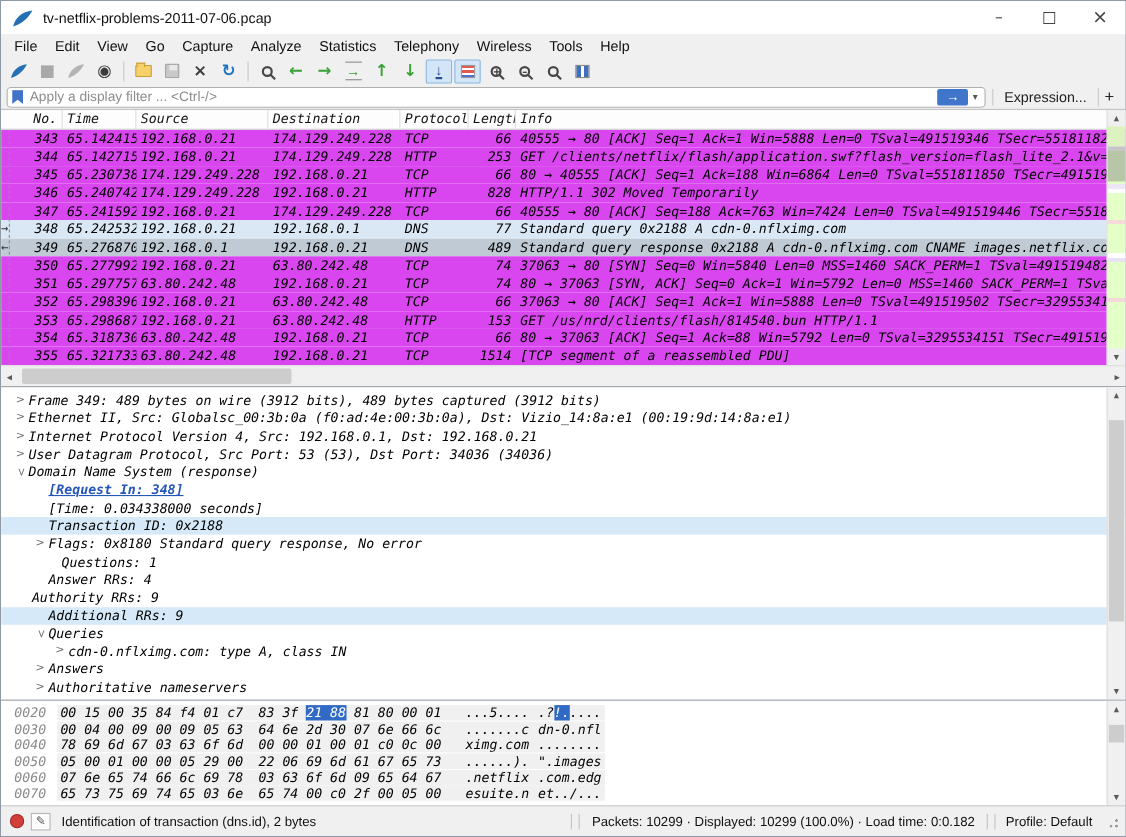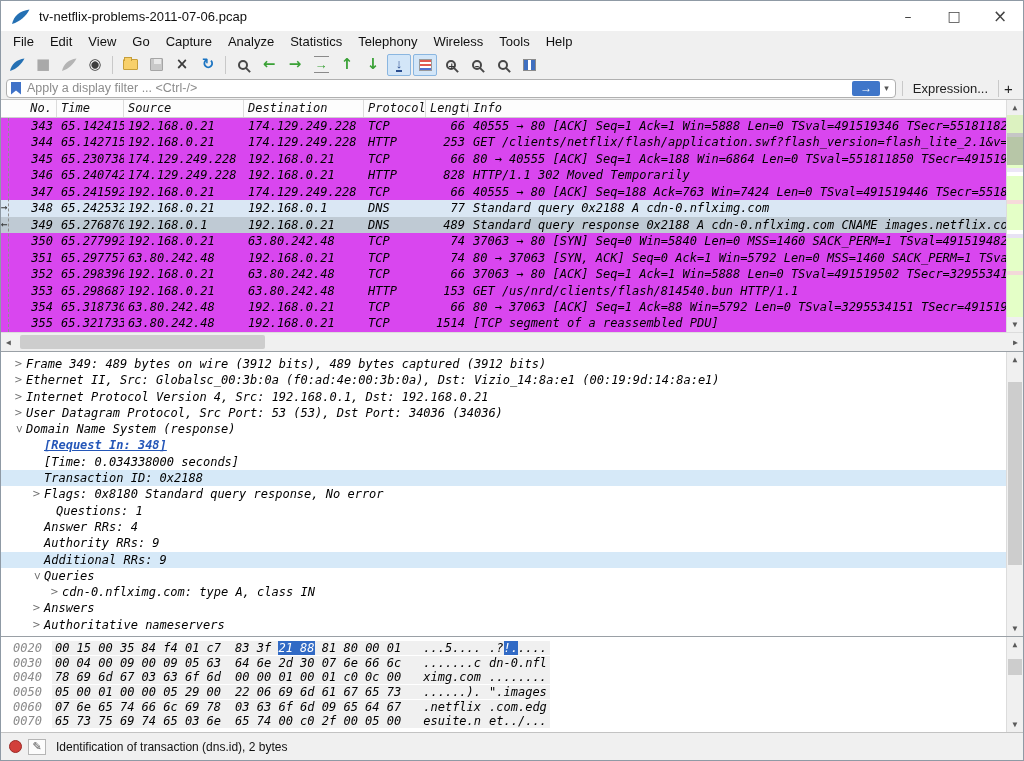--- a/index.html
+++ b/index.html
@@ -275,21 +275,21 @@
         <div class="dline" style="padding-left: 10px;"><span class="d-arrow">&gt;</span><span class="d-text">Ethernet II, Src: Globalsc_00:3b:0a (f0:ad:4e:00:3b:0a), Dst: Vizio_14:8a:e1 (00:19:9d:14:8a:e1)</span></div>
         <div class="dline" style="padding-left: 10px;"><span class="d-arrow">&gt;</span><span class="d-text">Internet Protocol Version 4, Src: 192.168.0.1, Dst: 192.168.0.21</span></div>
         <div class="dline" style="padding-left: 10px;"><span class="d-arrow">&gt;</span><span class="d-text">User Datagram Protocol, Src Port: 53 (53), Dst Port: 34036 (34036)</span></div>
         <div class="dline" style="padding-left: 10px;"><span class="d-arrow exp">&gt;</span><span class="d-text">Domain Name System (response)</span></div>
         <div class="dline" style="padding-left: 28px;"><span class="d-arrow"></span><span class="d-text link">[Request In: 348]</span></div>
         <div class="dline" style="padding-left: 28px;"><span class="d-arrow"></span><span class="d-text">[Time: 0.034338000 seconds]</span></div>
         <div class="dline hl" style="padding-left: 28px;"><span class="d-arrow"></span><span class="d-text">Transaction ID: 0x2188</span></div>
         <div class="dline" style="padding-left: 28px;"><span class="d-arrow">&gt;</span><span class="d-text">Flags: 0x8180 Standard query response, No error</span></div>
         <div class="dline" style="padding-left: 40px;"><span class="d-arrow"></span><span class="d-text">Questions: 1</span></div>
         <div class="dline" style="padding-left: 28px;"><span class="d-arrow"></span><span class="d-text">Answer RRs: 4</span></div>
-        <div class="dline" style="padding-left: 28px;"><span class="d-arrow"></span><span class="d-text">Authority RRs: 9</span></div>
+        <div class="dline" style="padding-left: 28px; flex-direction: column;"><span class="d-arrow"></span><span class="d-text">Authority RRs: 9</span></div>
         <div class="dline hl" style="padding-left: 28px;"><span class="d-arrow"></span><span class="d-text">Additional RRs: 9</span></div>
         <div class="dline" style="padding-left: 28px;"><span class="d-arrow exp">&gt;</span><span class="d-text">Queries</span></div>
         <div class="dline" style="padding-left: 46px;"><span class="d-arrow">&gt;</span><span class="d-text">cdn-0.nflximg.com: type A, class IN</span></div>
         <div class="dline" style="padding-left: 28px;"><span class="d-arrow">&gt;</span><span class="d-text">Answers</span></div>
         <div class="dline" style="padding-left: 28px;"><span class="d-arrow">&gt;</span><span class="d-text">Authoritative nameservers</span></div>
       </div>
     <div class="dv-scroll">
       <span class="sb-btn">▲</span>
       <div class="dv-track">
           <div class="dv-thumb" style="top:6%;height:72%;"></div>
@@ -313,15 +313,24 @@
           <div class="dv-thumb" style="top:10%;height:26%;"></div>
         </div>
       <span class="sb-btn">▼</span>
     </div>
   </div>
 
   <div class="statusbar">
     <span class="expert-dot"></span>
     <span class="pencil">✎</span>
     <span class="sb-text">Identification of transaction (dns.id), 2 bytes</span>
+    <div class="sb-right">
+      <span class="sb-sep"></span>
+        <span class="sb-sep"></span>
+      <span class="sb-text" style="padding:0 8px;">Packets: 10299 · Displayed: 10299 (100.0%) · Load time: 0:0.182</span>
+      <span class="sb-sep"></span>
+        <span class="sb-sep"></span>
+      <span class="sb-text" style="padding:0 6px;">Profile: Default</span>
+      <span class="grip"></span>
+    </div>
   </div>
 
 </div>
 
 </body></html>

